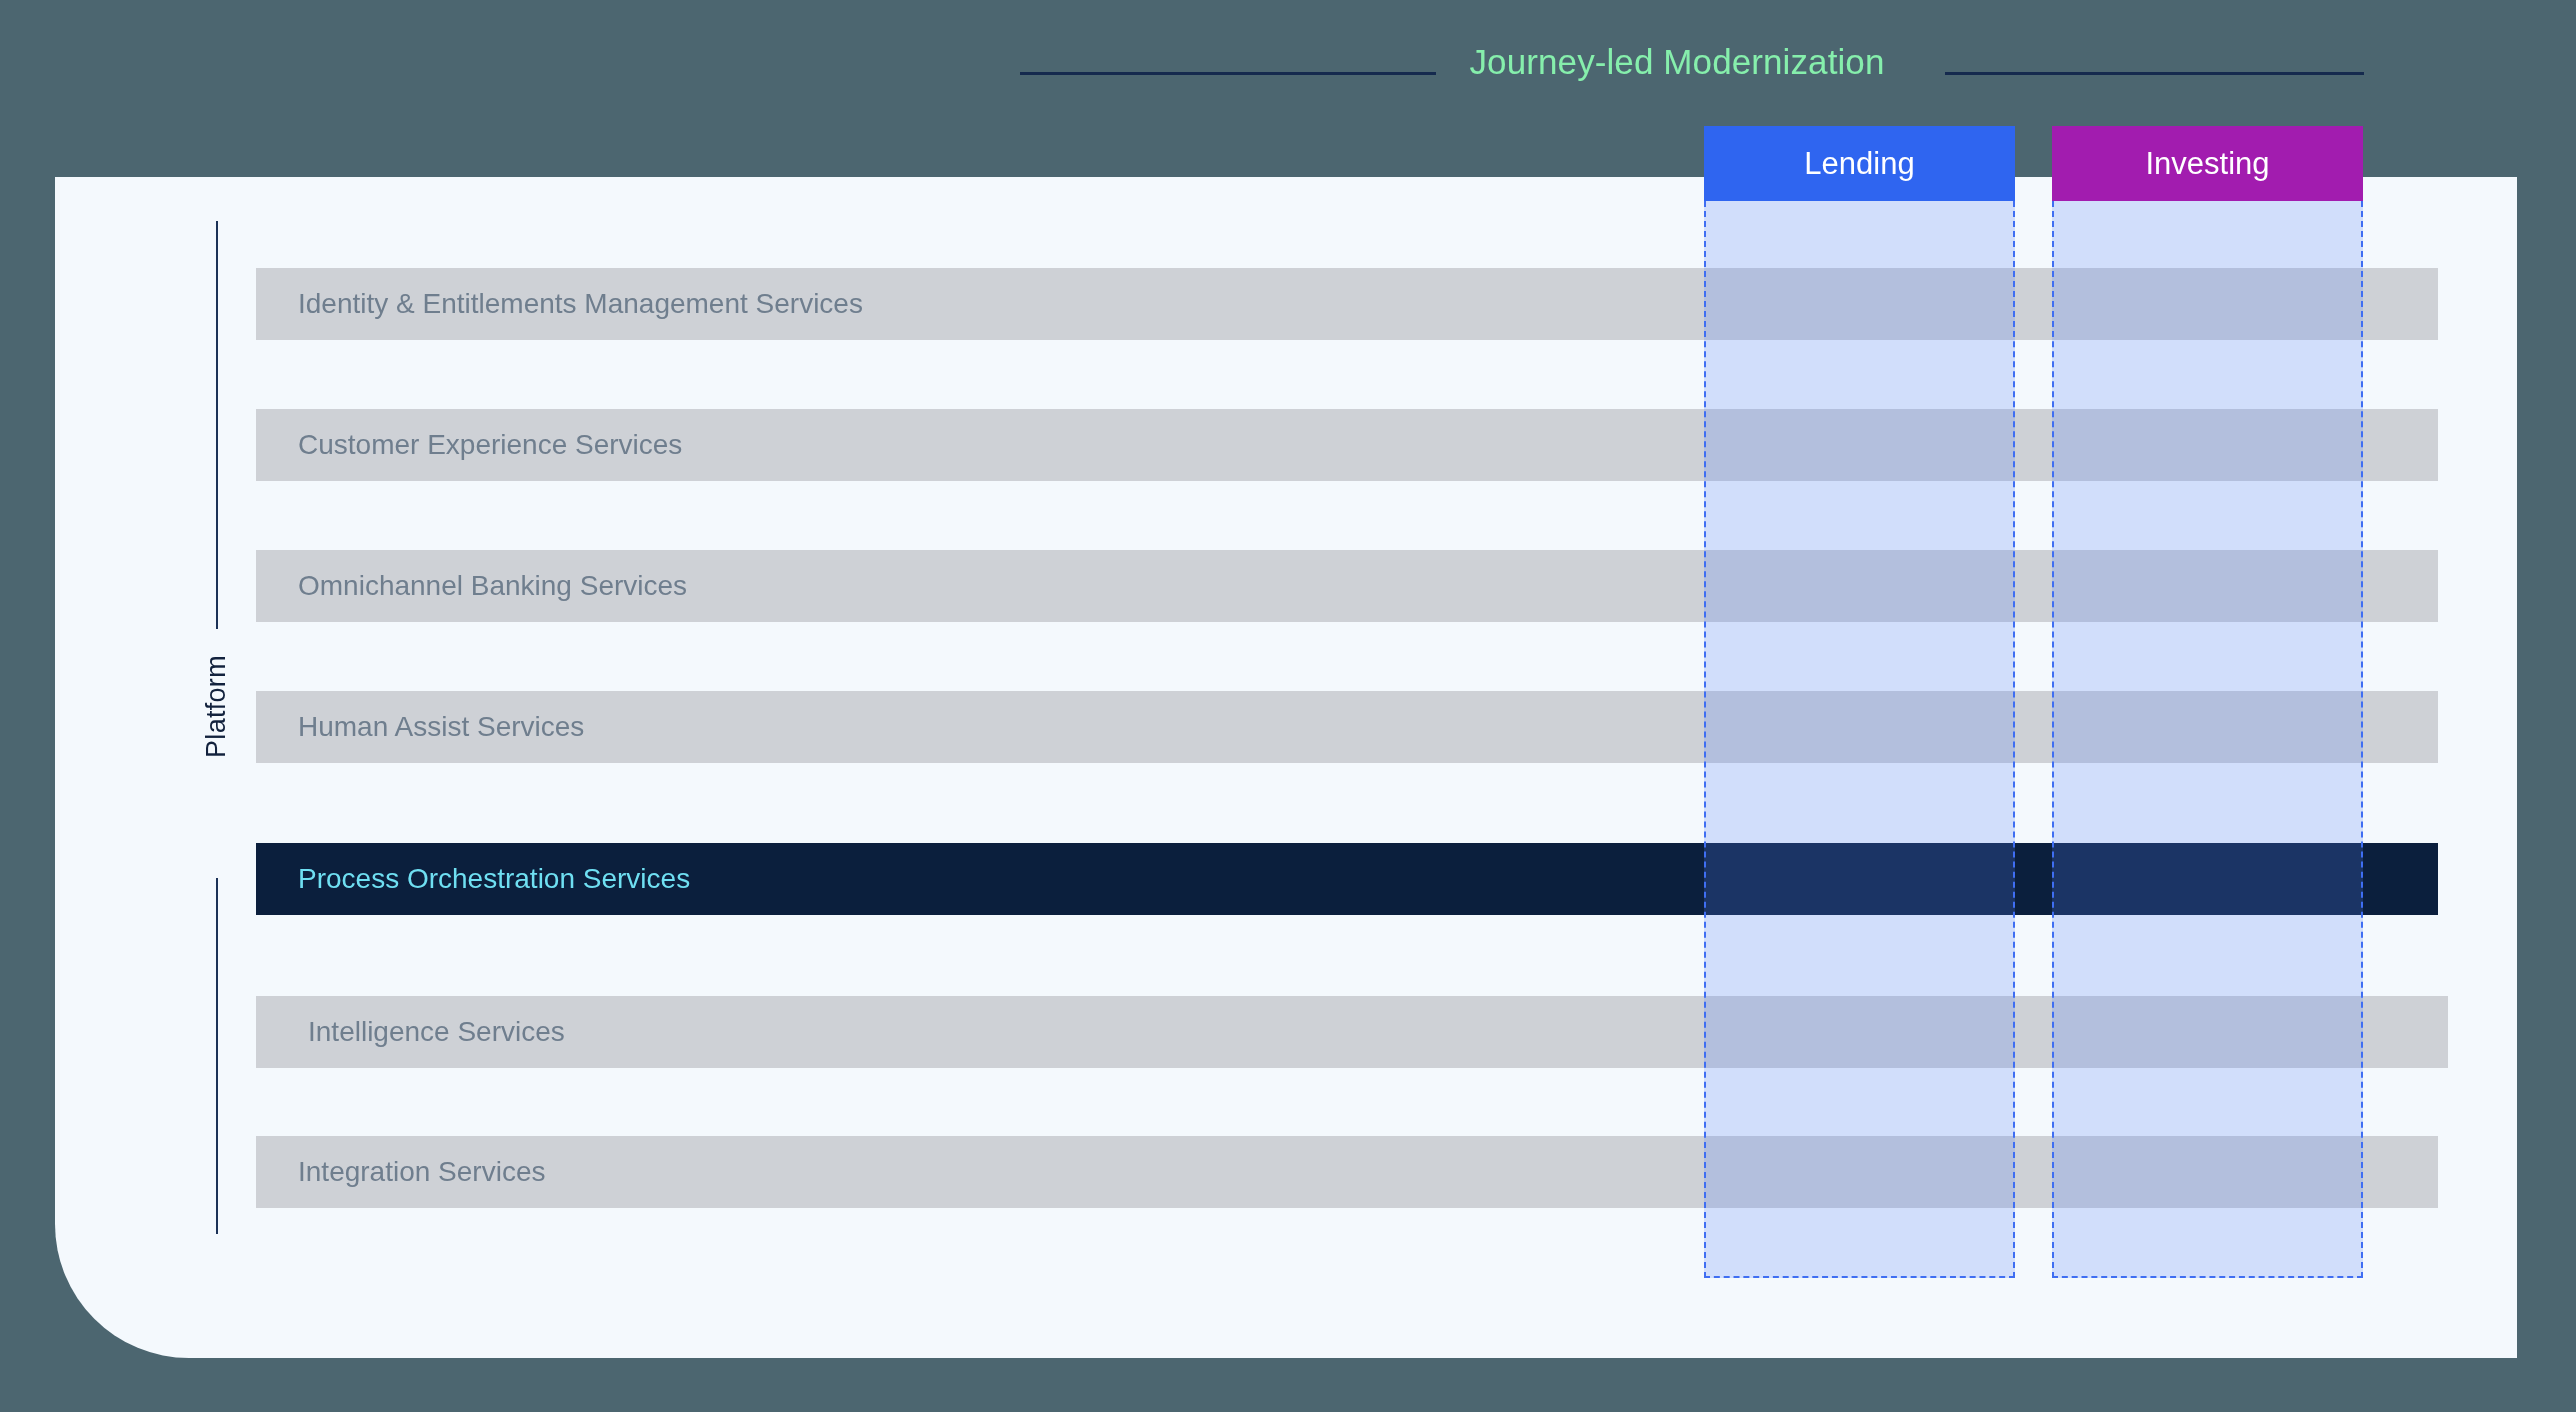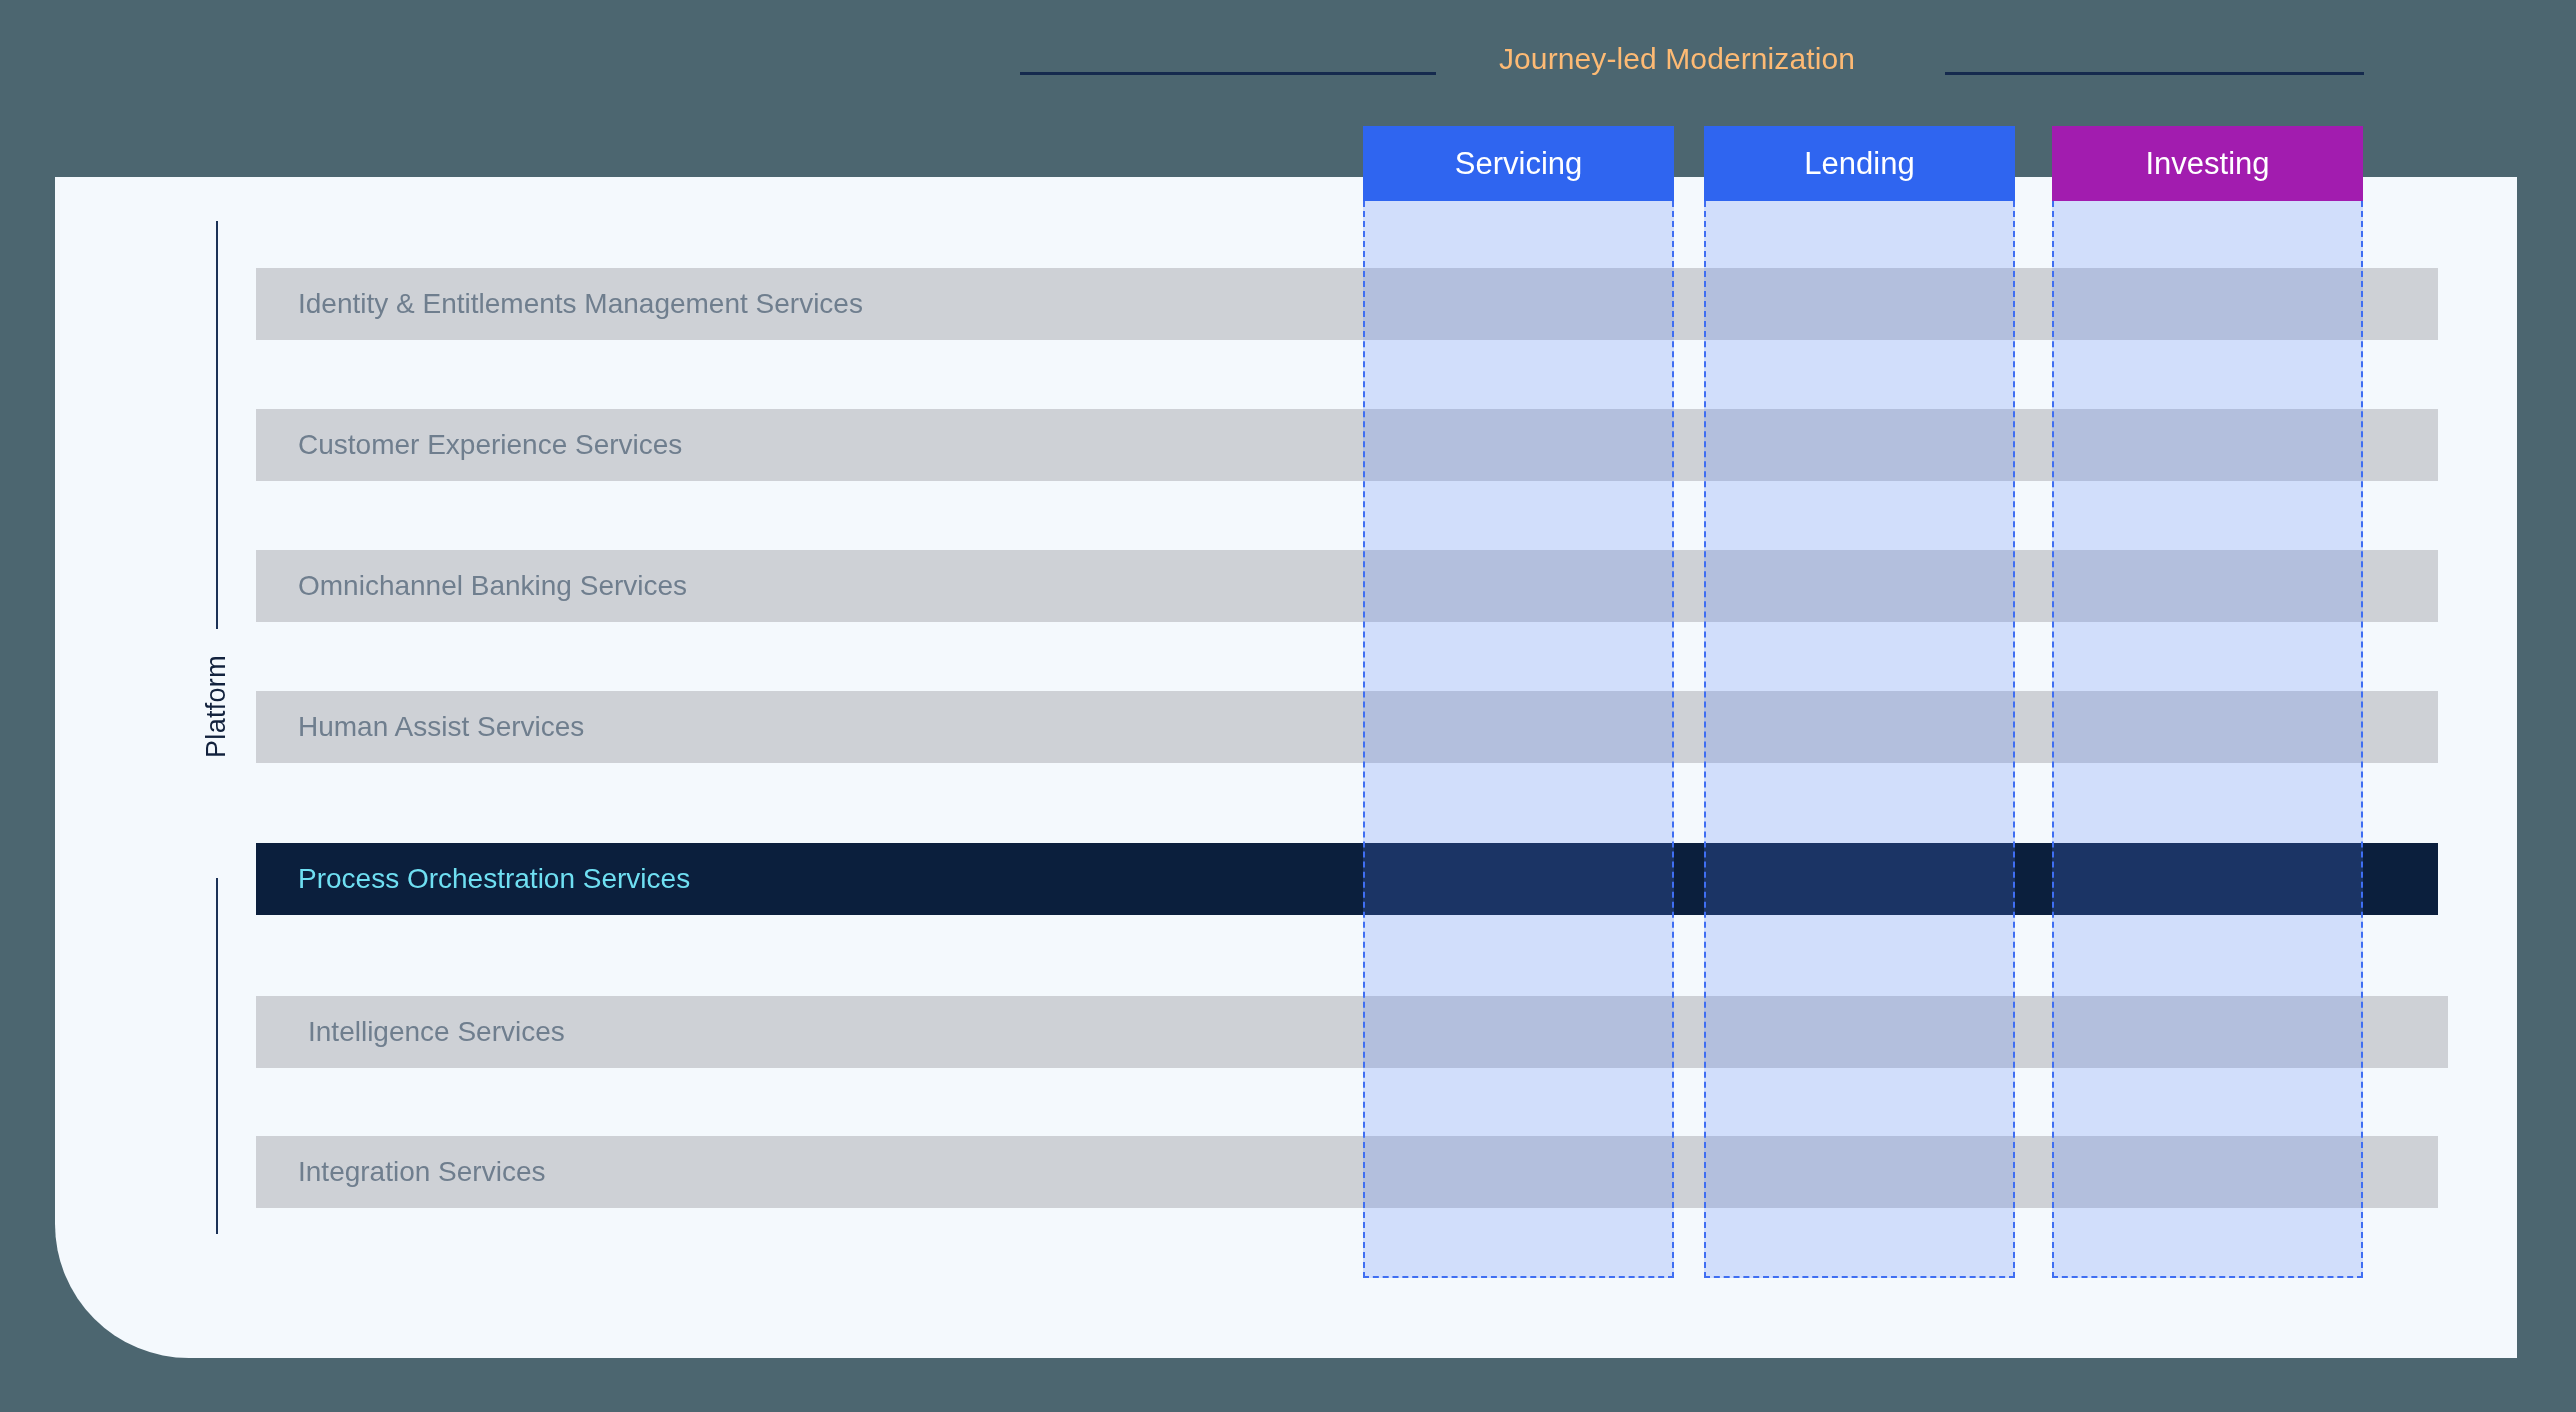--- a/index.html
+++ b/index.html
@@ -29,23 +29,23 @@
     background: #152a4e;
   }
   #hdr-rule-left  { left: 1020px; width: 416px; }
   #hdr-rule-right { left: 1945px; width: 419px; }
   #journey-title {
     position: absolute;
     left: 1442px;
     top: 42px;
     width: 470px;
     text-align: center;
-    font-size: 30px;
+    font-size: 35px;
     font-weight: 400;
-    color: #fdba74;
+    color: #86efac;
     letter-spacing: 0.1px;
     white-space: nowrap;
   }
 
   
   #platform-card {
     position: absolute;
     left: 55px;
     top: 177px;
     width: 2462px;
@@ -185,26 +185,20 @@
     </div>
     <div class="service-row" style="top: 996px; padding-left: 10px;">
       <div class="row-label">Intelligence Services</div>
     </div>
     <div class="service-row" style="top: 1136px;">
       <div class="row-label">Integration Services</div>
     </div>
   </div>
 
 <div id="columns-layer">
-    <div class="journey-col" style="left: 1363px;">
-      <div class="col-head" style="background: rgb(47, 101, 240);">
-        <div class="col-head-label">Servicing</div>
-      </div>
-      <div class="col-body"></div>
-    </div>
     <div class="journey-col" style="left: 1704px;">
       <div class="col-head" style="background: rgb(47, 101, 240);">
         <div class="col-head-label">Lending</div>
       </div>
       <div class="col-body"></div>
     </div>
     <div class="journey-col" style="left: 2052px;">
       <div class="col-head" style="background: #a21caf;">
         <div class="col-head-label">Investing</div>
       </div>

